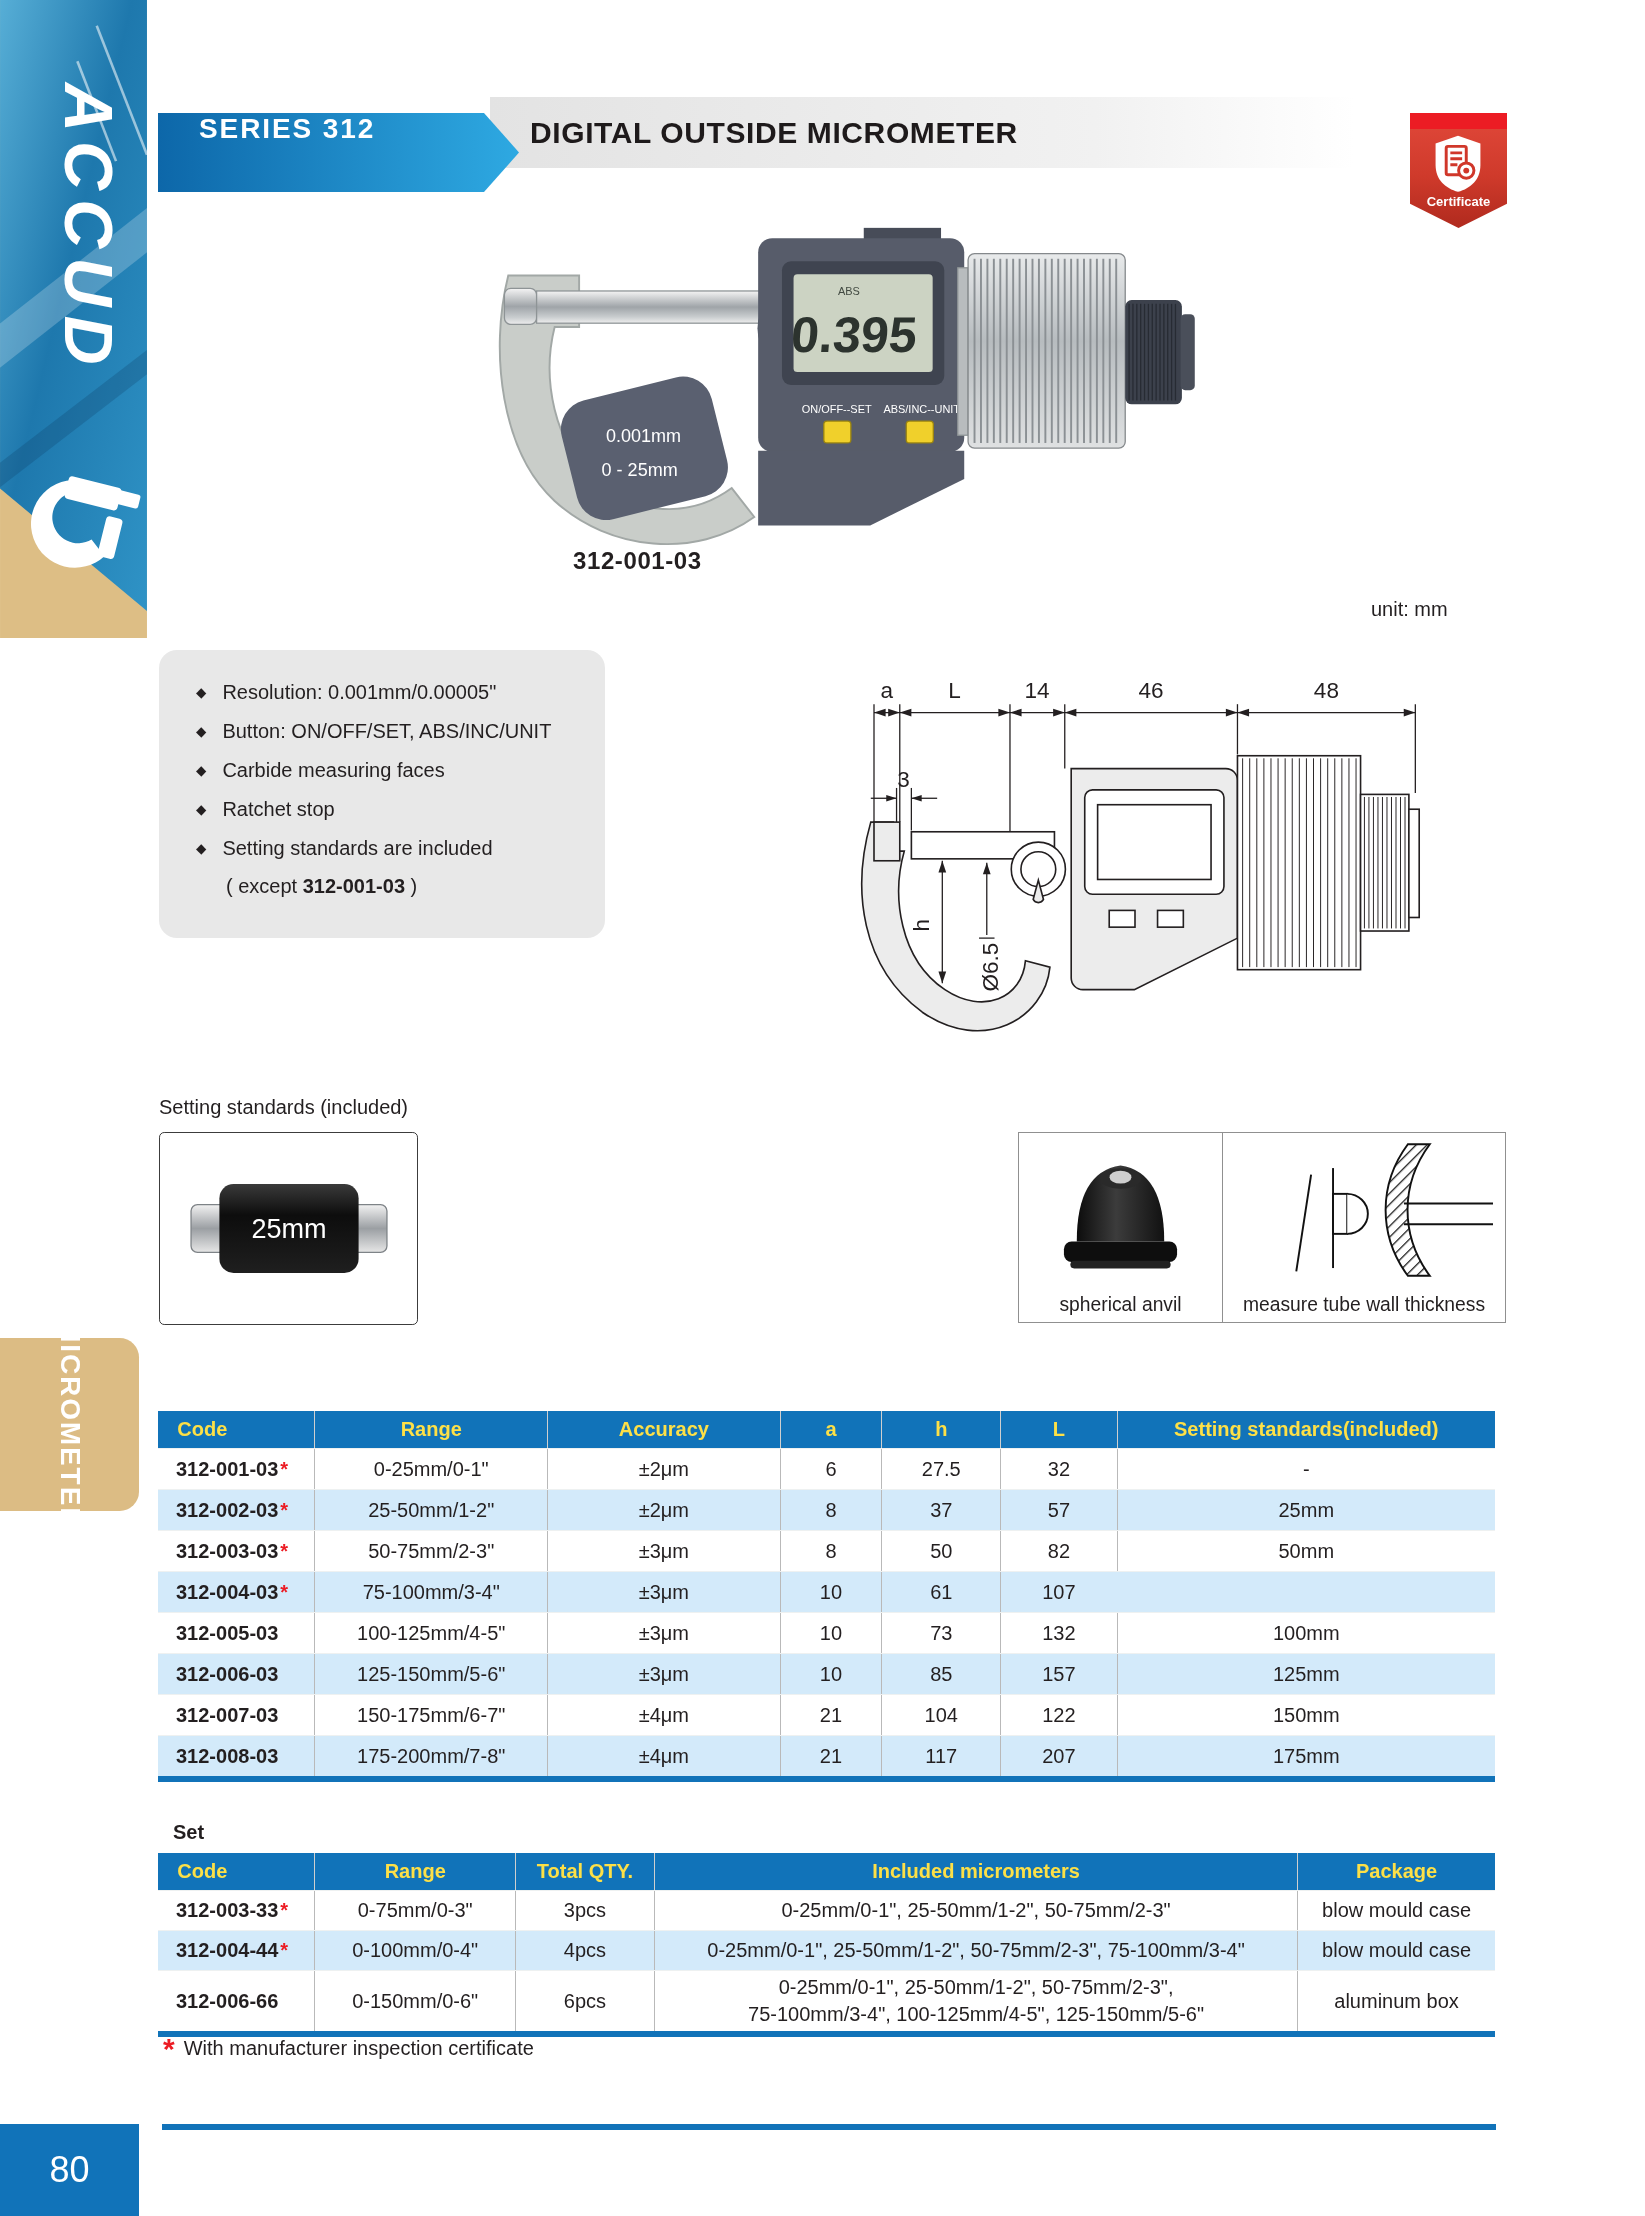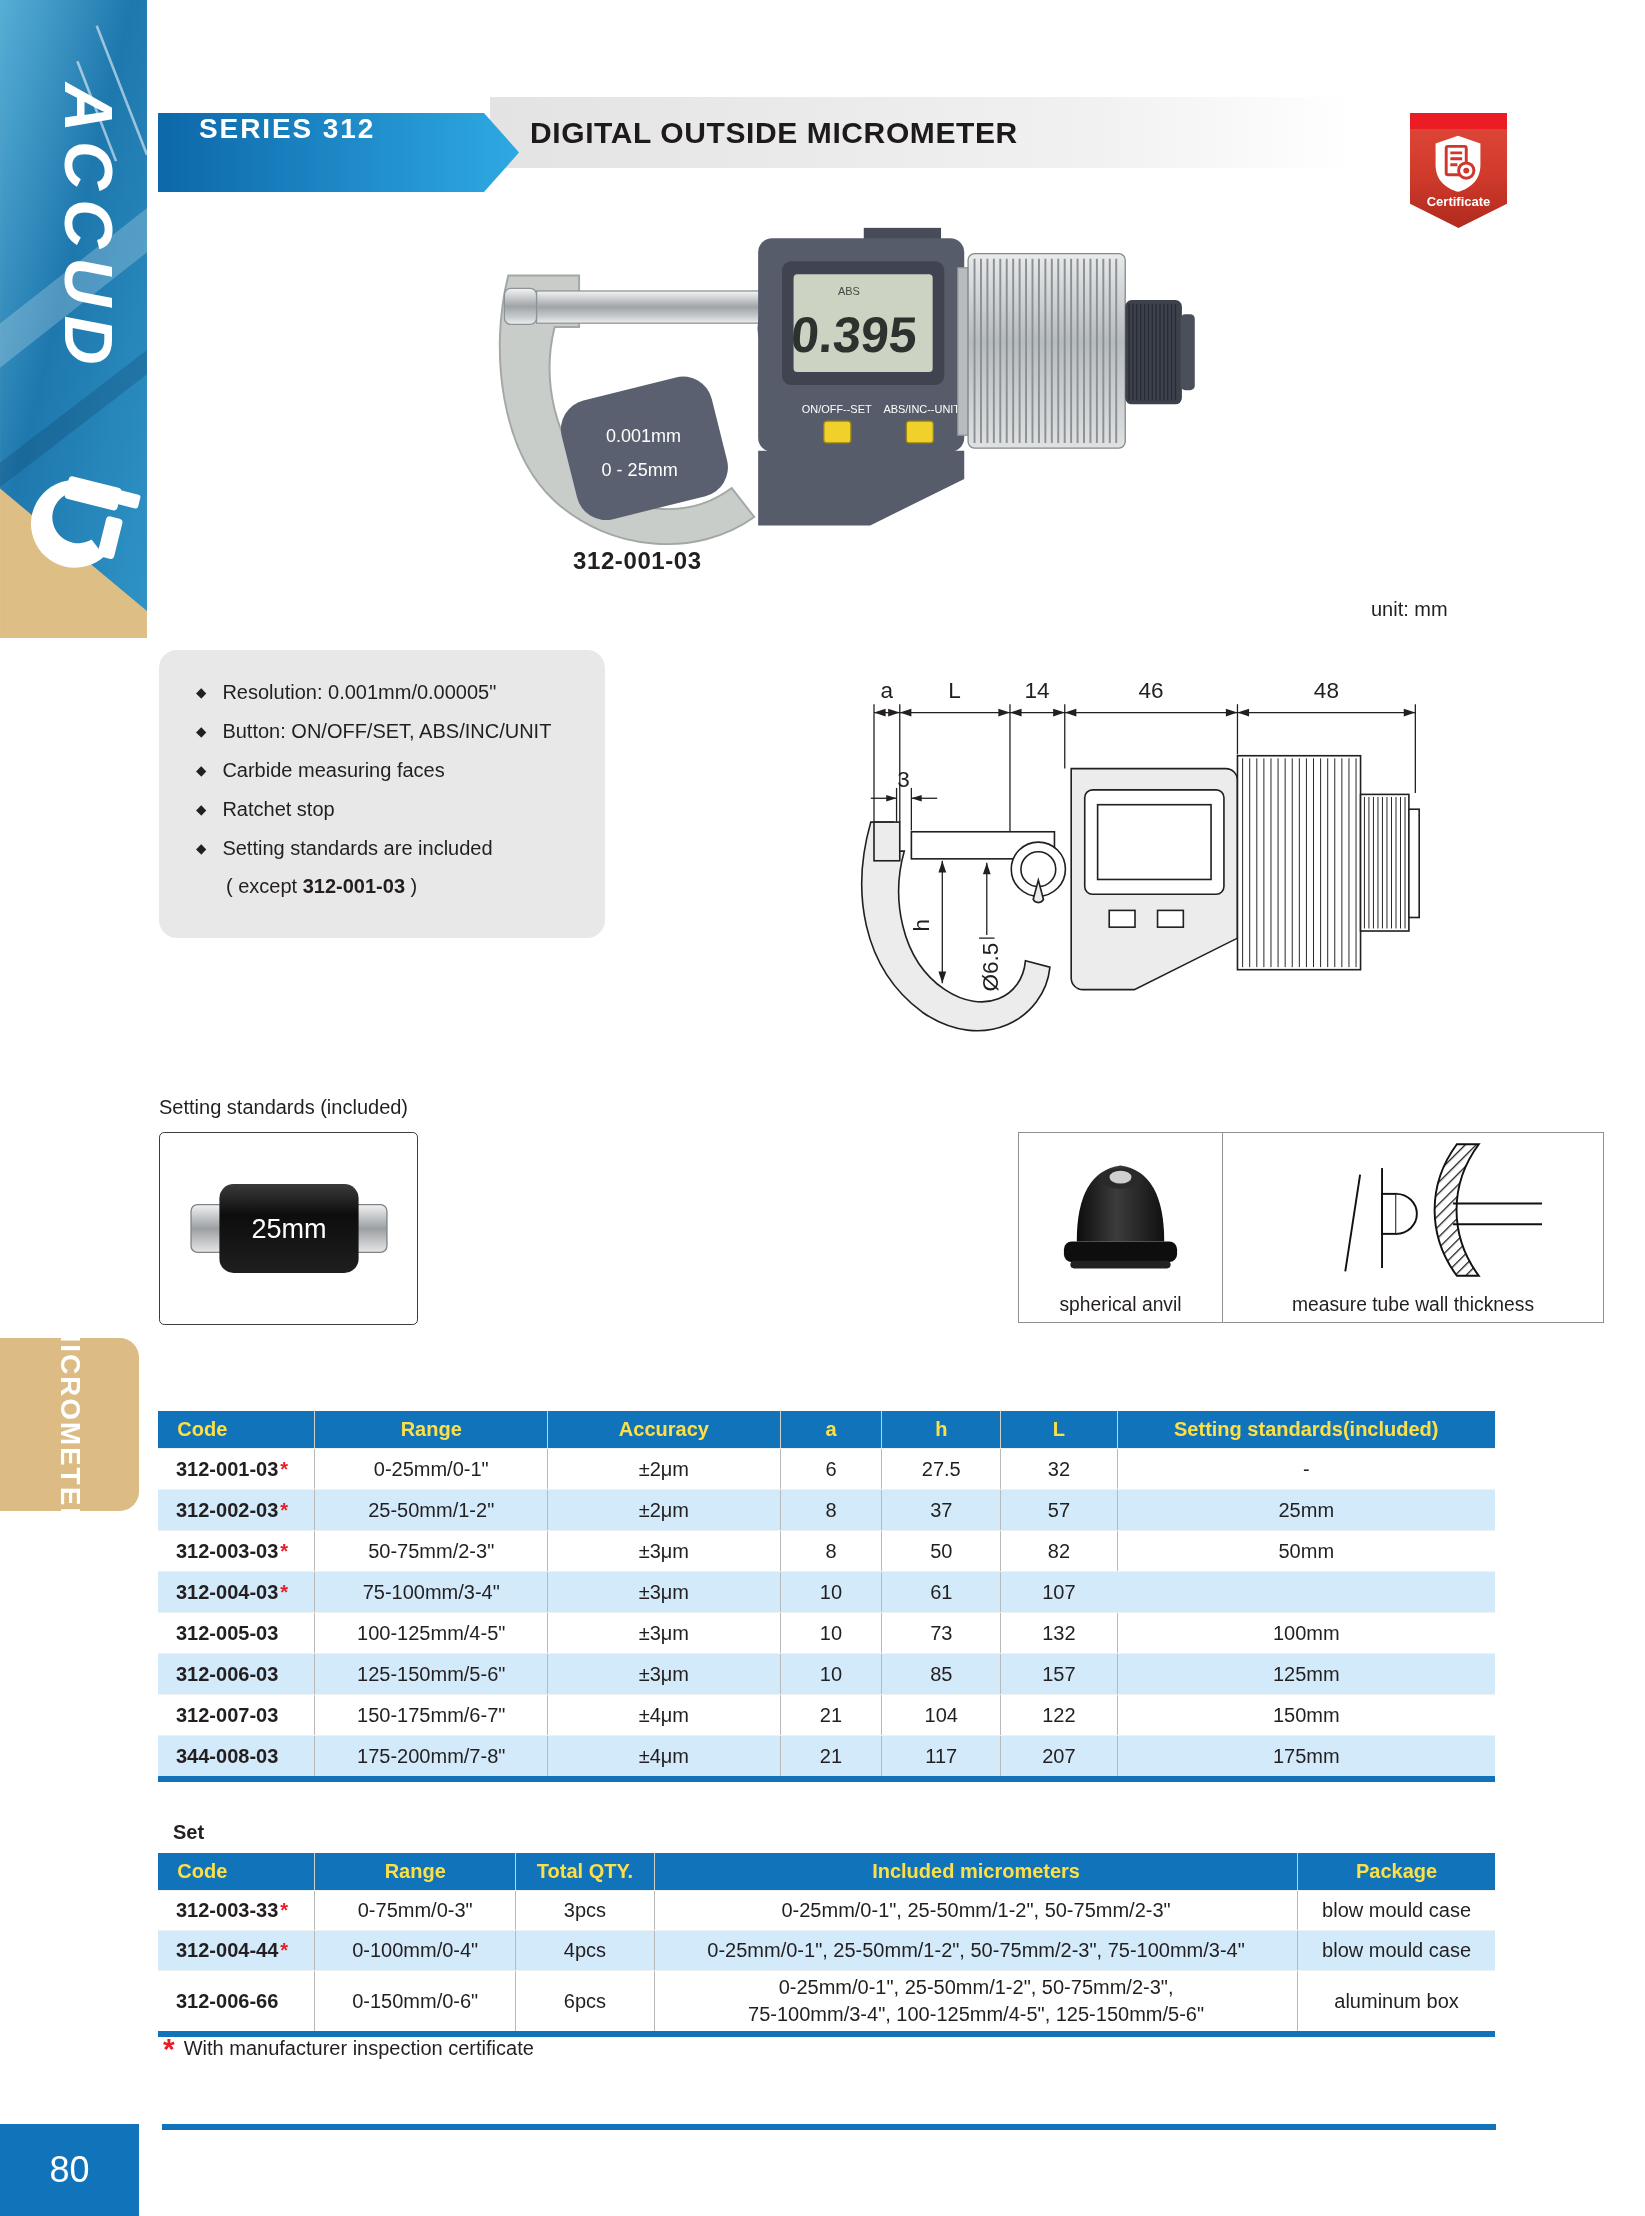--- a/index.html
+++ b/index.html
@@ -46,21 +46,21 @@
          border-radius:18px;box-sizing:border-box;padding:31px 19.3px 0 37px}
   .feature-line{display:flex;align-items:baseline;margin-bottom:16px;font-size:20px}
   .feature-bullet{font-size:13.5px;margin-right:16px;position:relative;top:-1.9px;flex:0 0 auto}
   .feature-note{font-size:20px;margin-left:30px;margin-top:-1.3px}
   .feature-note b{font-weight:bold}
 
   
   .std-label{position:absolute;left:159px;top:1096px;font-size:20px}
   .std-box{position:absolute;left:159px;top:1132px;width:257px;height:191px;border:1.3px solid #3c3c3c;
          border-radius:5.2px;background:#fff;display:flex;align-items:center;justify-content:center}
-  .pair-box{position:absolute;left:1018px;top:1132px;width:586px;height:191px;border:1.3px solid #909090;
+  .pair-box{position:absolute;left:1018px;top:1132px;width:488px;height:191px;border:1.3px solid #909090;
          background:#fff;display:flex;box-sizing:border-box}
   .pair-cell{position:relative;flex:0 0 203px;border-right:1.3px solid #909090;display:flex;
          align-items:flex-start;justify-content:center}
   .pair-cell.wide{flex:1;border-right:none}
   .pair-caption{position:absolute;bottom:6.4px;left:0;right:0;text-align:center;font-size:19.3px;white-space:nowrap}
 
   
   .spec-table{position:absolute;left:158px;top:1411px;width:1337px}
   .set-table{position:absolute;left:158px;top:1853px;width:1337px}
   .t-head,.t-row{display:grid;align-items:stretch}
@@ -501,21 +501,21 @@
         </div>
         <div class="c">150-175mm/6-7"</div>
         <div class="c">±4μm</div>
         <div class="c">21</div>
         <div class="c">104</div>
         <div class="c">122</div>
         <div class="c">150mm</div>
       </div>
       <div class="t-row alt">
         <div class="c first">
-          <span>344-008-03</span>
+          <span>312-008-03</span>
         </div>
         <div class="c">175-200mm/7-8"</div>
         <div class="c">±4μm</div>
         <div class="c">21</div>
         <div class="c">117</div>
         <div class="c">207</div>
         <div class="c">175mm</div>
       </div>
       <div class="t-bottom"></div>
     </div>

